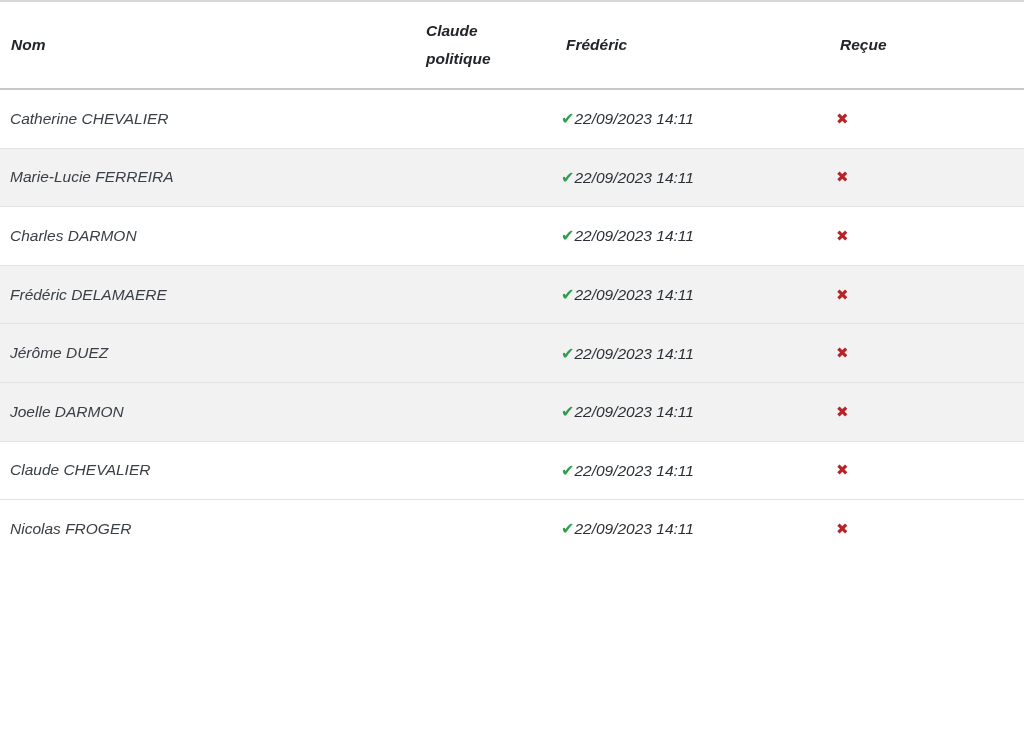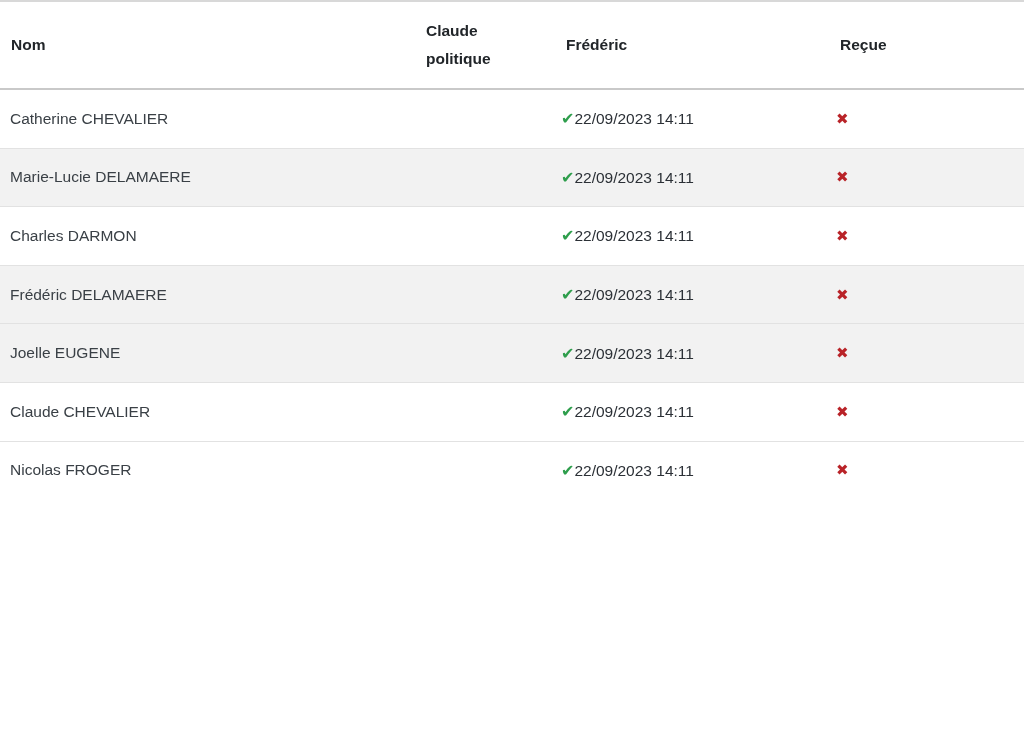--- a/index.html
+++ b/index.html
@@ -9,20 +9,21 @@
     font-family: "Liberation Sans", "DejaVu Sans", sans-serif;
   }
   .page {
     position: relative;
     width: 1024px;
     height: 733px;
     overflow: hidden;
     background: #ffffff;
     border-top: 2px solid var(--edge, #d8d8d8);
     box-sizing: border-box;
+    font-style: italic;
   }
   table.status-table {
     width: 100%;
     border-collapse: collapse;
     table-layout: fixed;
   }
   col.c1 { width: 415px; }
   col.c2 { width: 140px; }
   col.c3 { width: 274px; }
   col.c4 { width: 195px; }
@@ -136,21 +137,21 @@
     <td class="c-envoyee">
       <span class="check">✔</span><span class="sent-date">22/09/2023 14:11</span>
     </td>
     <td class="c-recue">
       <span class="cross">✖</span>
     </td>
   </tr>
 
   <tr class="stripe">
     <td class="c-nom">
-      <span>Marie-Lucie DELAMAERE</span>
+      <span>Marie-Lucie FERREIRA</span>
     </td>
     <td class="c-groupe"></td>
     <td class="c-envoyee">
       <span class="check">✔</span><span class="sent-date">22/09/2023 14:11</span>
     </td>
     <td class="c-recue">
       <span class="cross">✖</span>
     </td>
   </tr>
 
@@ -174,24 +175,36 @@
     <td class="c-groupe"></td>
     <td class="c-envoyee">
       <span class="check">✔</span><span class="sent-date">22/09/2023 14:11</span>
     </td>
     <td class="c-recue">
       <span class="cross">✖</span>
     </td>
   </tr>
 
 
-
-  <tr class="stripe">
-    <td class="c-nom">
-      <span>Joelle EUGENE</span>
+  <tr class="stripe">
+    <td class="c-nom">
+      <span>Jérôme DUEZ</span>
+    </td>
+    <td class="c-groupe"></td>
+    <td class="c-envoyee">
+      <span class="check">✔</span><span class="sent-date">22/09/2023 14:11</span>
+    </td>
+    <td class="c-recue">
+      <span class="cross">✖</span>
+    </td>
+  </tr>
+
+  <tr class="stripe">
+    <td class="c-nom">
+      <span>Joelle DARMON</span>
     </td>
     <td class="c-groupe"></td>
     <td class="c-envoyee">
       <span class="check">✔</span><span class="sent-date">22/09/2023 14:11</span>
     </td>
     <td class="c-recue">
       <span class="cross">✖</span>
     </td>
   </tr>
 

